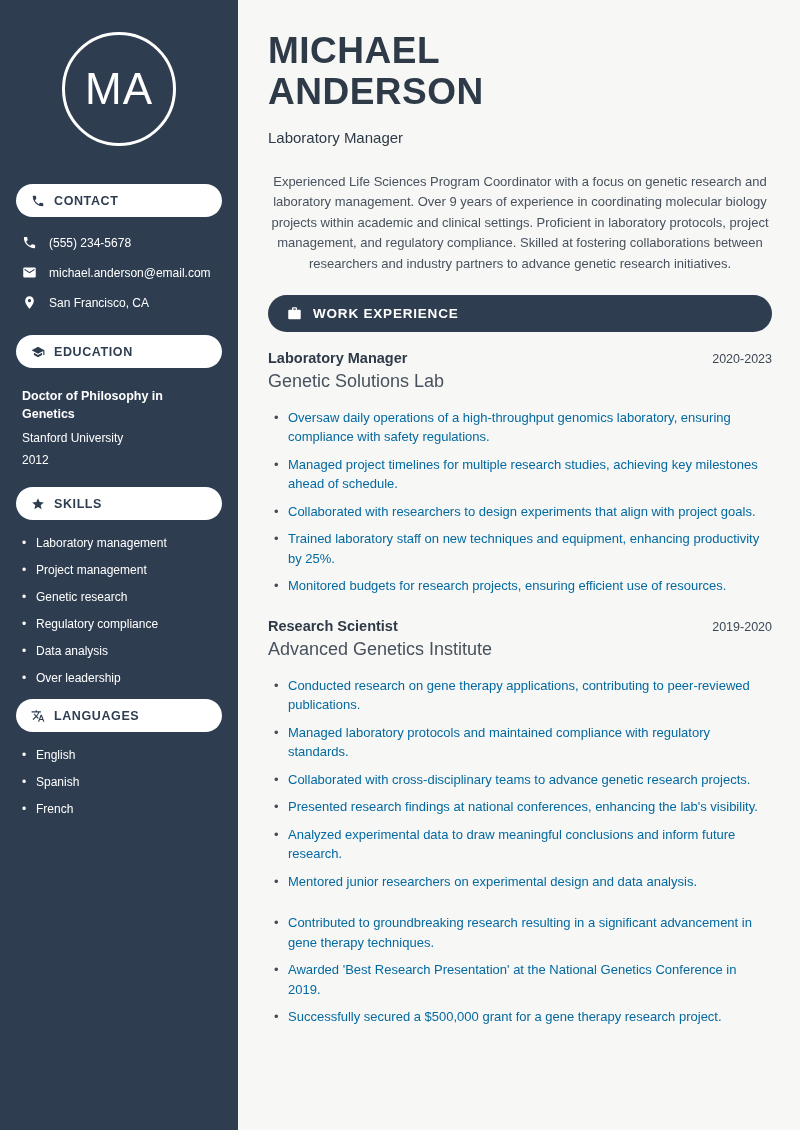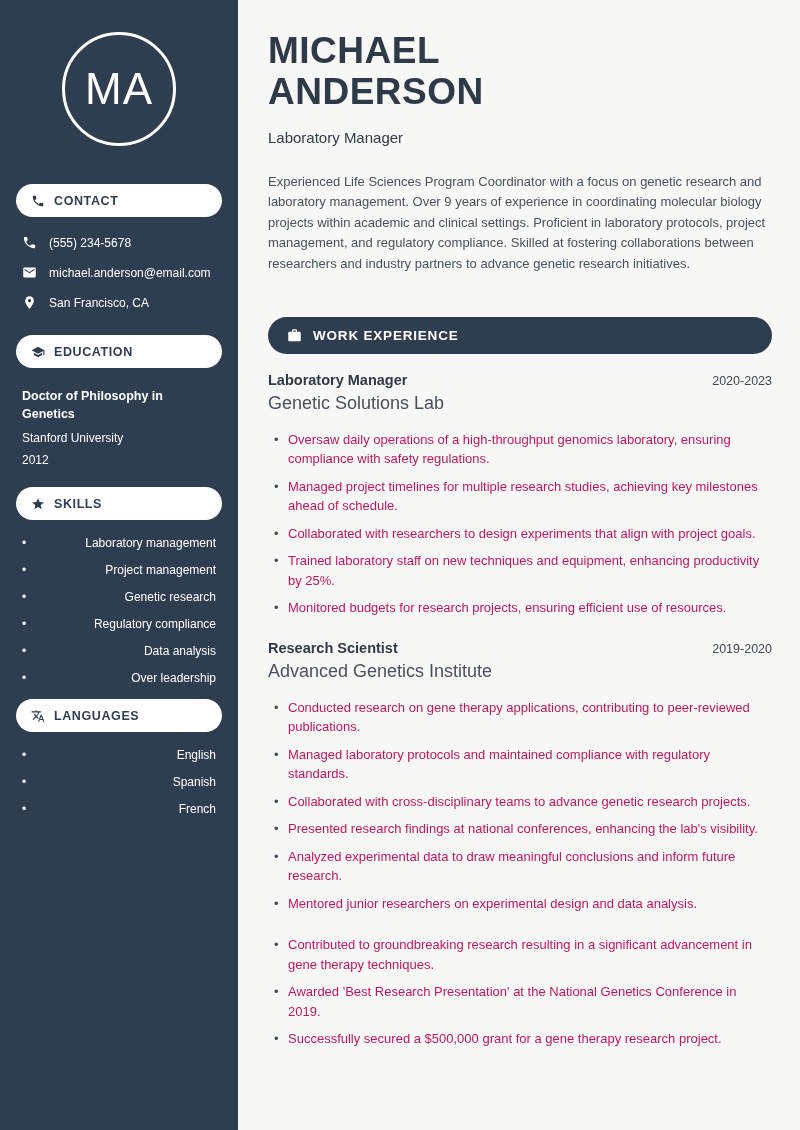--- a/index.html
+++ b/index.html
@@ -40,48 +40,48 @@
   }
   .pill svg{width:14px;height:14px;fill:var(--accent);flex-shrink:0;}
   .contact-rows{padding:2px 6px 10px 6px;}
   .contact-row{display:flex;align-items:center;gap:12px;margin-bottom:15px;font-size:12px;}
   .contact-row svg{width:15px;height:15px;fill:#fff;flex-shrink:0;}
   .edu-block{padding:4px 6px 12px 6px;}
   .edu-degree{font-weight:bold;font-size:12.5px;line-height:1.4;margin-bottom:8px;}
   .edu-school{font-size:12px;margin-bottom:8px;}
   .edu-year{font-size:12px;margin-bottom:8px;}
   ul.side-list{list-style:none;margin:2px 0 14px 0;padding:0 6px 0 6px;}
-  ul.side-list li{font-size:12px;margin-bottom:13px;padding-left:14px;position:relative;text-align:right;}
+  ul.side-list li{font-size:12px;margin-bottom:13px;padding-left:14px;position:relative;}
   ul.side-list li::before{content:"•";position:absolute;left:0;top:0;color:#fff;}
 
   
   .main{flex:1;padding:30px 28px 30px 30px;}
   h1.name{
     margin:0 0 16px 0;
     font-size:37px;font-weight:bold;letter-spacing:.5px;
     color:var(--text-dark);line-height:1.12;
   }
   .candidate-title{font-size:15px;color:var(--text-dark);margin-bottom:26px;}
-  .summary{font-size:13px;color:var(--text-body);line-height:1.58;margin:0 0 42px 0;}
+  .summary{font-size:13px;color:var(--text-body);line-height:1.58;margin:0 0 20px 0;text-align:center;}
   .section-bar{
     background:var(--accent);color:#fff;
     border-radius:20px;height:37px;
     display:flex;align-items:center;gap:11px;
     padding:0 19px;margin-bottom:18px;
     font-weight:bold;font-size:13.5px;letter-spacing:.8px;
   }
   .section-bar svg{width:15px;height:15px;fill:#fff;flex-shrink:0;}
   .job{margin-bottom:12px;}
   .job-head{display:flex;justify-content:space-between;align-items:baseline;}
   .job-head h3{margin:0;font-size:14.5px;color:var(--text-dark);font-weight:bold;}
   .job-dates{font-size:12.5px;color:#3d4855;}
   .job-company{font-size:18px;color:var(--text-body);margin:5px 0 16px 0;}
   ul.bullets{list-style:none;margin:0 0 22px 0;padding:0 0 0 6px;}
   ul.bullets li{
-    font-size:13px;color:#be185d;line-height:1.5;
+    font-size:13px;color:#0369a1;line-height:1.5;
     margin-bottom:8px;padding-left:14px;position:relative;
   }
   ul.bullets li::before{content:"•";position:absolute;left:0;top:0;color:#424d59;}
   ul.bullets.achievements{margin-top:6px;}
 </style>
 </head>
 <body>
 
 <div class="page">
 

